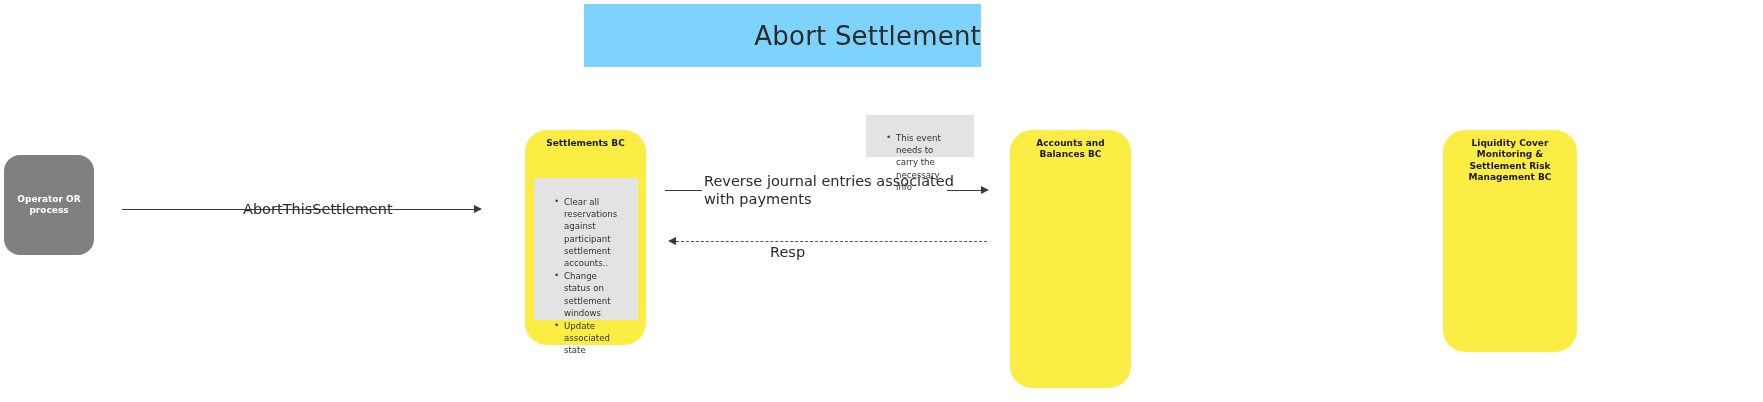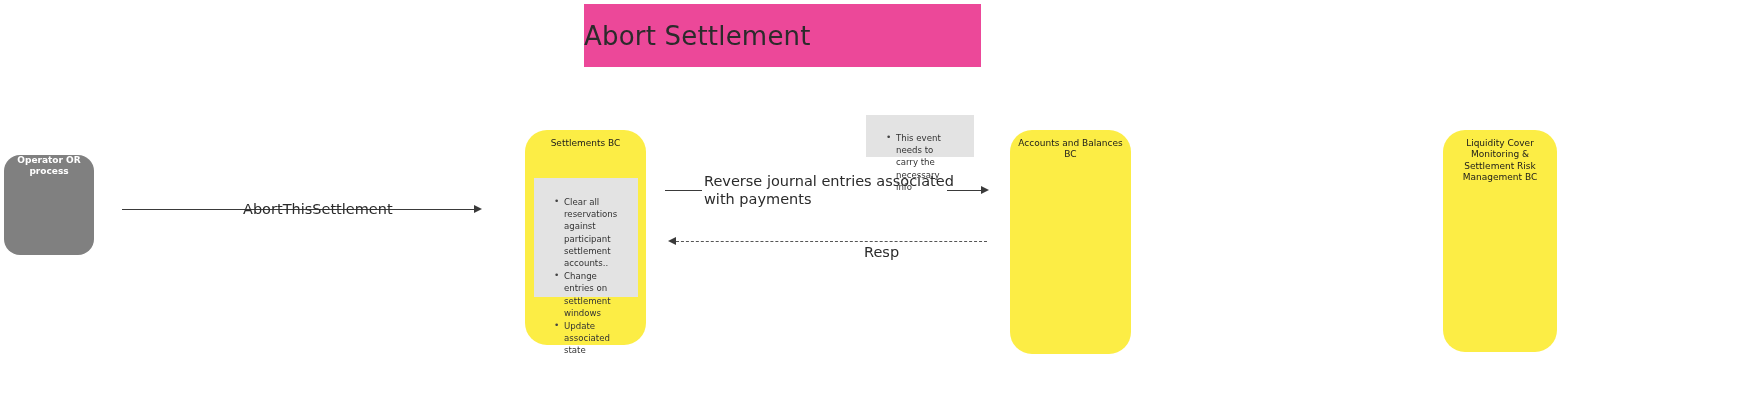--- a/index.html
+++ b/index.html
@@ -20,44 +20,44 @@
     height: 402px;
   }
 
   
   .title-banner {
     position: absolute;
     left: 584px;
     top: 4px;
     width: 397px;
     height: 63px;
-    background: #ec4899;
+    background: #7dd3fc;
     display: flex;
     align-items: center;
-    justify-content: flex-start;
+    justify-content: flex-end;
   }
   .title-banner .title-text {
     font-size: 26px;
     color: #2b2b2b;
     font-weight: 400;
     letter-spacing: 0.2px;
     font-family: "DejaVu Sans", "Liberation Sans", sans-serif;
   }
 
   
   .actor-box {
     position: absolute;
     left: 4px;
     top: 155px;
     width: 90px;
     height: 100px;
     background: #808080;
     border-radius: 16px;
     display: flex;
-    align-items: flex-start;
+    align-items: center;
     justify-content: center;
   }
   .actor-box .actor-label {
     color: #ffffff;
     font-size: 9px;
     font-weight: 700;
     text-align: center;
     line-height: 1.2;
     padding: 0 6px;
   }
@@ -68,43 +68,43 @@
     background: #fced45;
     border-radius: 22px;
   }
   .lifeline .lifeline-title {
     position: absolute;
     top: 8px;
     left: 0;
     right: 0;
     text-align: center;
     font-size: 9px;
-    font-weight: 400;
+    font-weight: 700;
     color: #1a1a1a;
     line-height: 1.25;
     padding: 0 6px;
     box-sizing: border-box;
   }
 
   #lifeline-settlements {
     left: 525px;
     top: 130px;
     width: 121px;
     height: 215px;
   }
   #lifeline-accounts {
     left: 1010px;
     top: 130px;
     width: 121px;
-    height: 224px;
+    height: 258px;
   }
   #lifeline-liquidity {
     left: 1443px;
     top: 130px;
-    width: 114px;
+    width: 134px;
     height: 222px;
   }
 
   
   .note {
     position: absolute;
     background: #e3e3e3;
     box-sizing: border-box;
     padding: 6px 8px 6px 4px;
   }
@@ -126,21 +126,21 @@
     left: -10px;
     top: -1px;
     font-size: 9px;
     color: #444444;
   }
 
   #note-settlements {
     left: 534px;
     top: 178px;
     width: 104px;
-    height: 119px;
+    height: 142px;
   }
   #note-event {
     left: 866px;
     top: 115px;
     width: 108px;
     height: 42px;
     padding: 5px 6px 5px 4px;
   }
 
   
@@ -182,21 +182,21 @@
 
   
   #msg2-stub-left { left: 665px; top: 190px; width: 37px; }
   #msg2-label { left: 704px; top: 172px; width: 250px; }
   #msg2-stub-right { left: 947px; top: 190px; width: 35px; }
   #msg2-head { left: 981px; top: 186px; }
 
   
   #msg3-line { left: 676px; top: 241px; width: 311px; }
   #msg3-head { left: 668px; top: 237px; }
-  #msg3-label { left: 864px; top: 243px; }
+  #msg3-label { left: 770px; top: 243px; }
 </style>
 </head>
 <body>
 
 <div class="canvas">
 
   <div class="title-banner">
     <span class="title-text">Abort Settlement</span>
   </div>
 
@@ -212,21 +212,21 @@
     <div class="lifeline-title">Accounts and Balances BC</div>
   </div>
 
   <div class="lifeline" id="lifeline-liquidity">
     <div class="lifeline-title">Liquidity Cover Monitoring &amp; Settlement Risk Management BC</div>
   </div>
 
   <div class="note" id="note-settlements">
     <ul>
       <li>Clear all reservations against  participant settlement accounts..</li>
-      <li>Change entries on settlement windows</li>
+      <li>Change status on settlement windows</li>
       <li>Update associated state</li>
     </ul>
   </div>
 
   <div class="note" id="note-event">
     <ul>
       <li>This event needs to carry the necessary info</li>
     </ul>
   </div>
 

